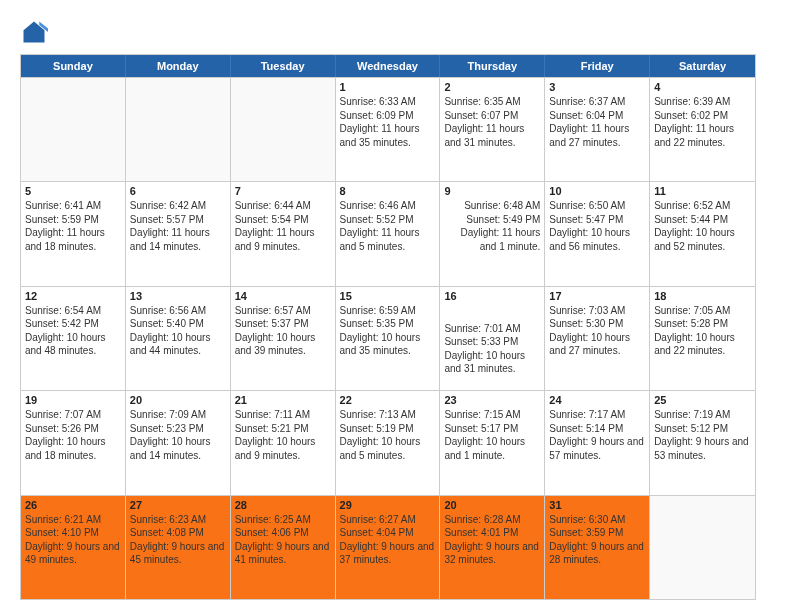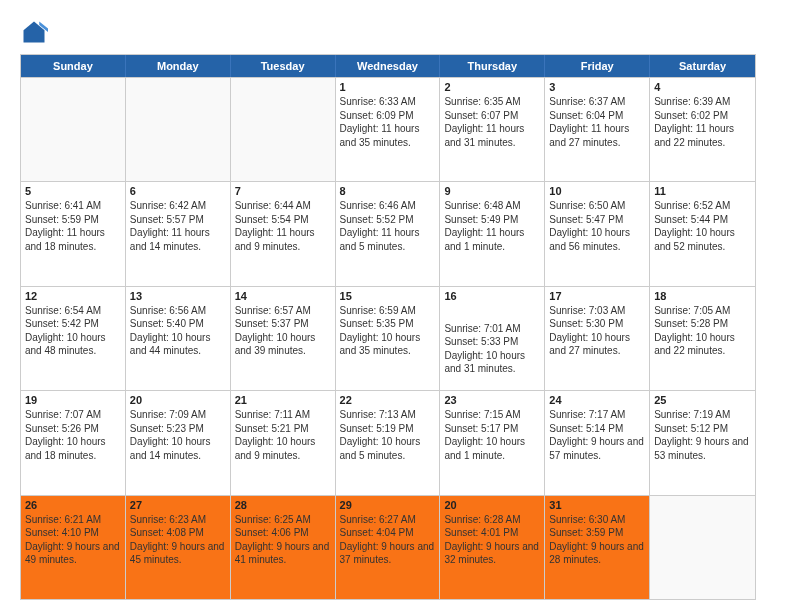--- a/index.html
+++ b/index.html
@@ -197,21 +197,21 @@
 Daylight: 11 hours and 9 minutes.</div>
           </div>
           <div class="cal-cell">
             <div class="day-num">8</div>
             <div class="cell-text" style="white-space: pre-line;">Sunrise: 6:46 AM
 Sunset: 5:52 PM
 Daylight: 11 hours and 5 minutes.</div>
           </div>
           <div class="cal-cell">
             <div class="day-num">9</div>
-            <div class="cell-text" style="white-space: pre-line;">Sunrise: 6:48 AM
+            <div class="cell-text" style="white-space: pre-line; text-align: right;">Sunrise: 6:48 AM
 Sunset: 5:49 PM
 Daylight: 11 hours and 1 minute.</div>
           </div>
           <div class="cal-cell">
             <div class="day-num">10</div>
             <div class="cell-text" style="white-space: pre-line;">Sunrise: 6:50 AM
 Sunset: 5:47 PM
 Daylight: 10 hours and 56 minutes.</div>
           </div>
           <div class="cal-cell">

